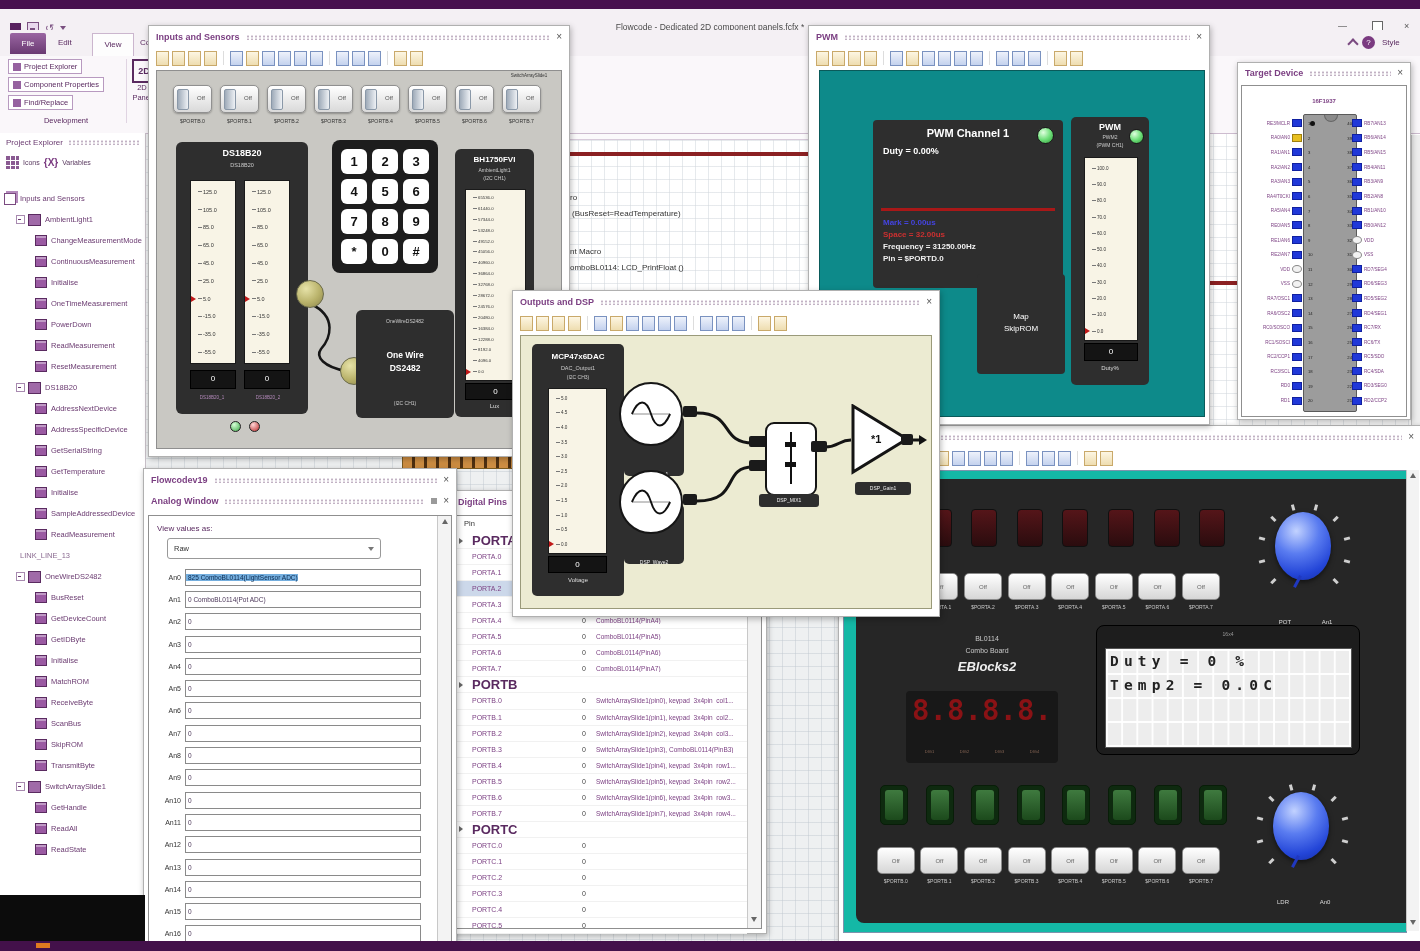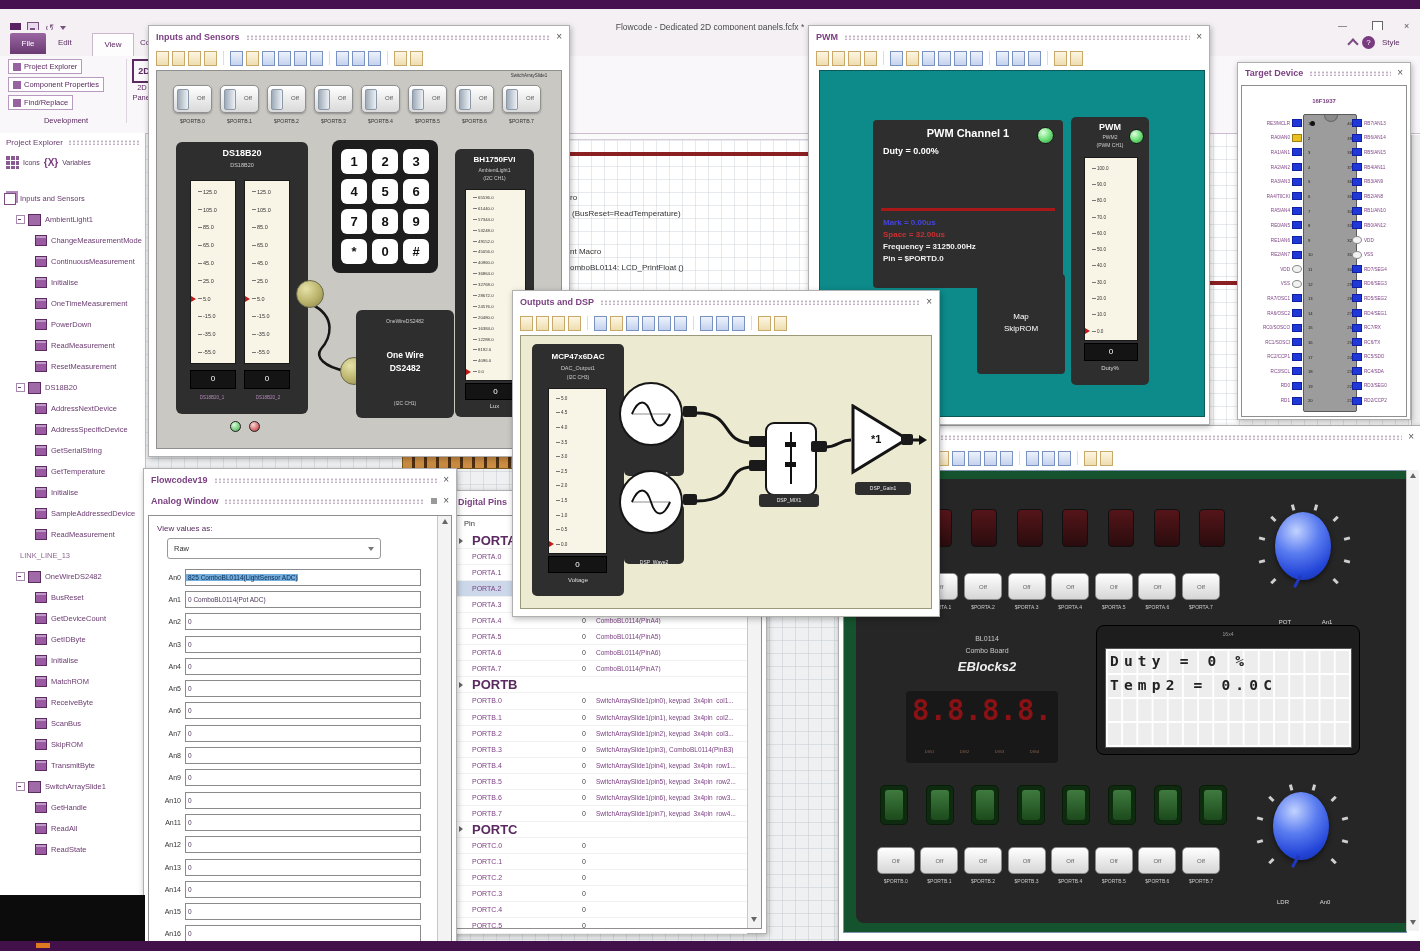--- a/index.html
+++ b/index.html
@@ -521,21 +521,21 @@
         <span class="tbico blue"></span>
         <span class="tbico blue"></span>
         <span class="tbico sep"></span>
         <span class="tbico blue"></span>
         <span class="tbico blue"></span>
         <span class="tbico blue"></span>
         <span class="tbico sep"></span>
         <span class="tbico tan"></span>
         <span class="tbico tan"></span>
       </div>
-    <div class="body" style="left:4px;top:44px;width:562px;height:461px;background:#14532d;border-color:#7e93ad;">
+    <div class="body" style="left:4px;top:44px;width:562px;height:461px;background:#14b8a6;border-color:#7e93ad;">
       <div class="board" style="left:12px;top:8px;width:560px;height:444px;">
         <div class="abs flexrow" style="left:24px;top:30px;gap:19.6px;">
 
         <div class="bled"></div>
             <div class="bled"></div>
             <div class="bled"></div>
             <div class="bled"></div>
             <div class="bled"></div>
             <div class="bled"></div>
             <div class="bled"></div>

